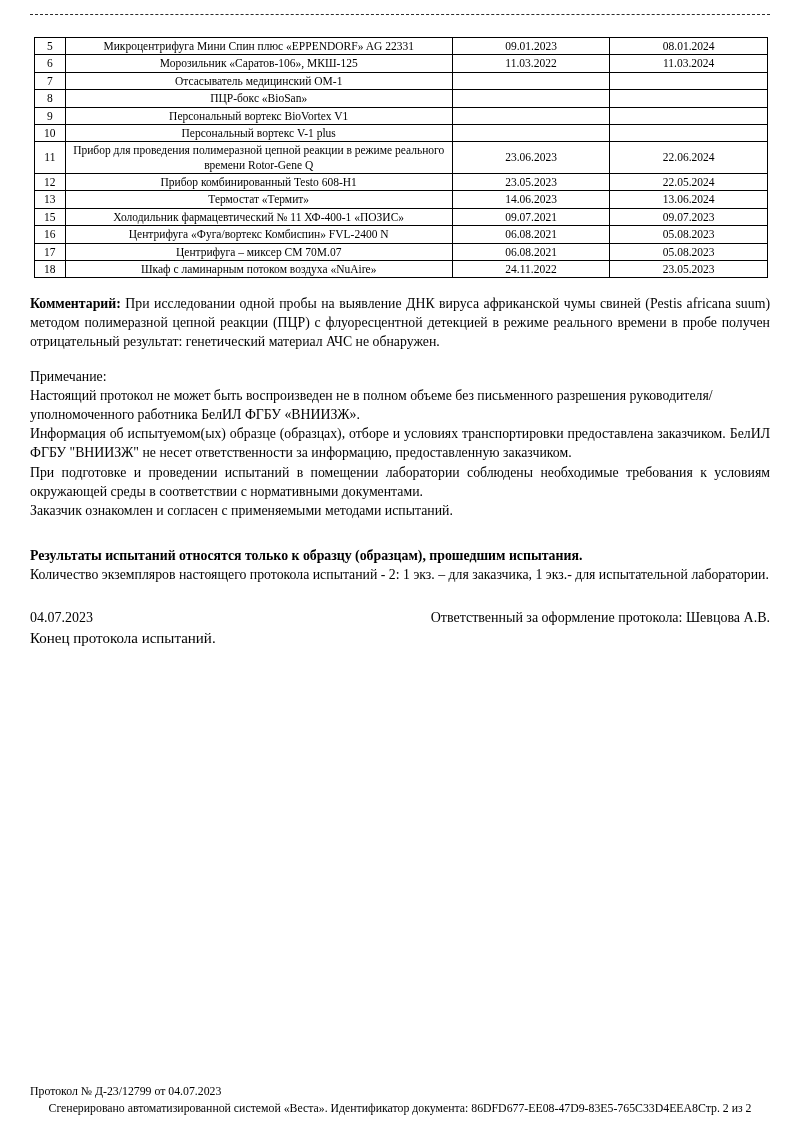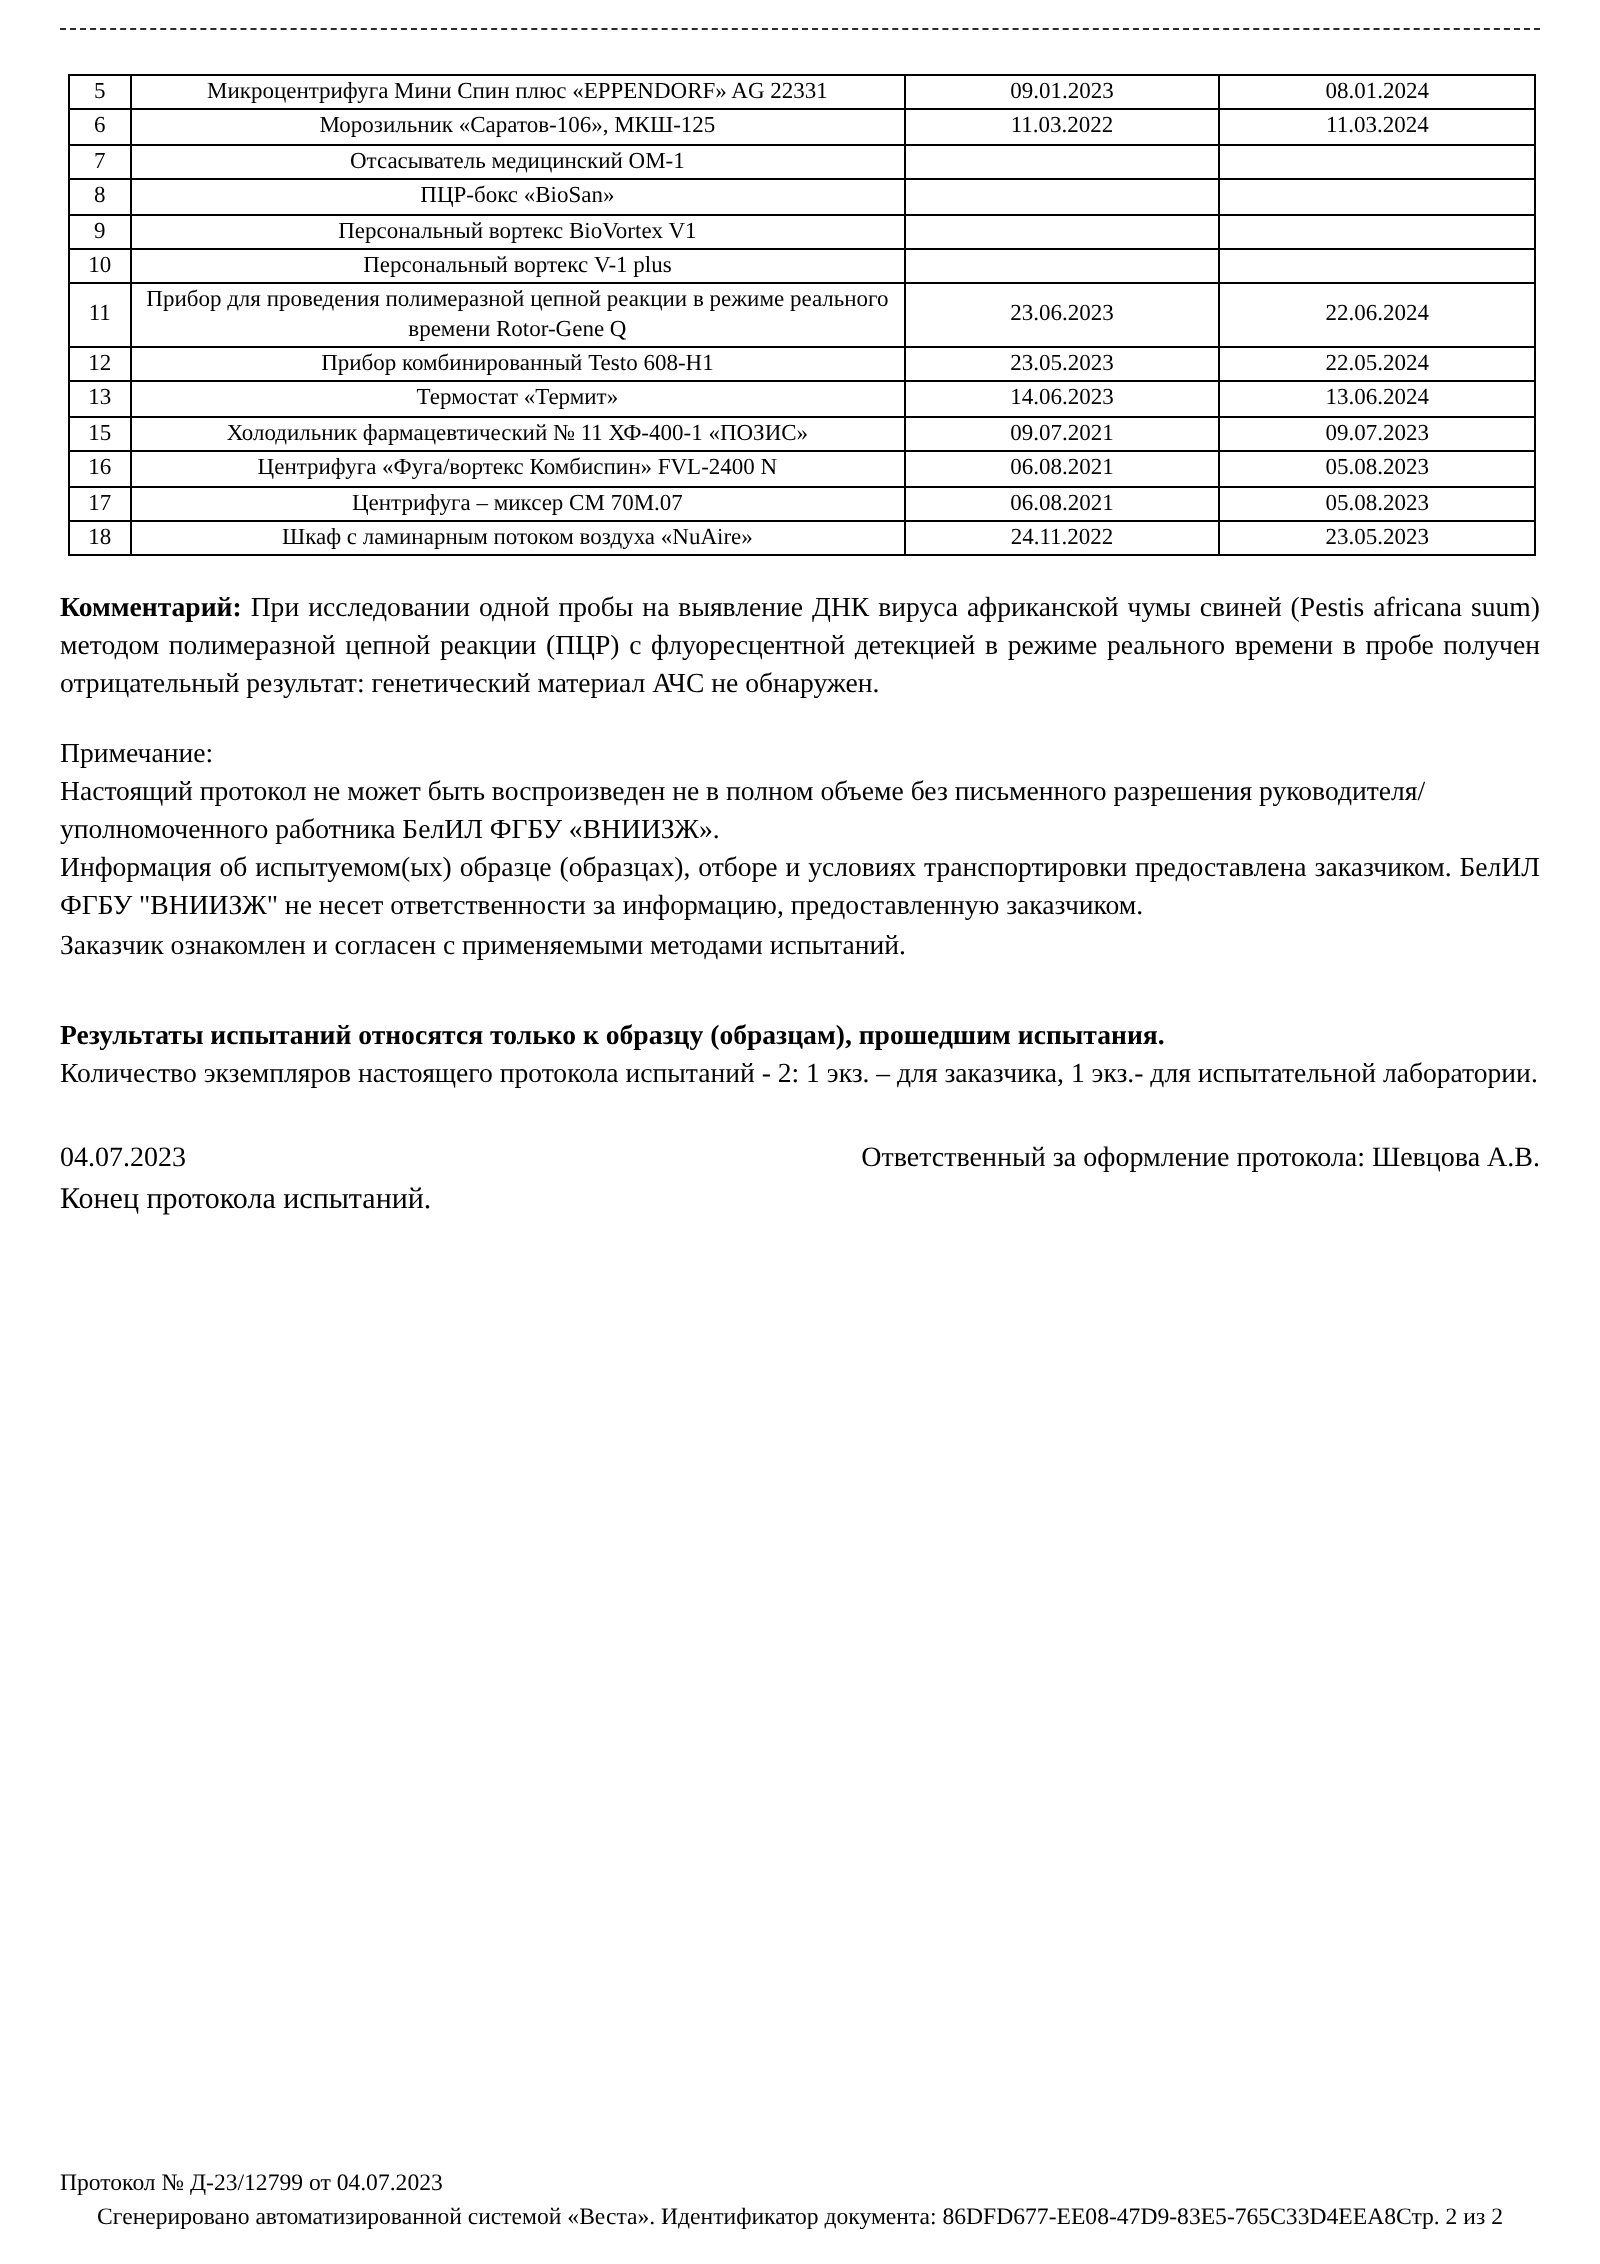--- a/index.html
+++ b/index.html
@@ -165,20 +165,21 @@
     </table>
 
     <div class="comment">
       <b>Комментарий:</b><span> При исследовании одной пробы на выявление ДНК вируса африканской чумы свиней (Pestis africana suum) методом полимеразной цепной реакции (ПЦР) с флуоресцентной детекцией в режиме реального времени в пробе получен отрицательный результат: генетический материал АЧС не обнаружен.</span>
     </div>
 
     <div class="notes">
       <div class="note-line no-justify">Примечание:</div>
       <div class="note-line no-justify">Настоящий протокол не может быть воспроизведен не в полном объеме без письменного разрешения руководителя/уполномоченного работника БелИЛ ФГБУ «ВНИИЗЖ».</div>
       <div class="note-line">Информация об испытуемом(ых) образце (образцах), отборе и условиях транспортировки предоставлена заказчиком. БелИЛ ФГБУ "ВНИИЗЖ" не несет ответственности за информацию, предоставленную заказчиком.</div>
+      <div class="note-line">При подготовке и проведении испытаний в помещении лаборатории соблюдены необходимые требования к условиям окружающей среды в соответствии с нормативными документами.</div>
       <div class="note-line no-justify">Заказчик ознакомлен и согласен с применяемыми методами испытаний.</div>
       <div class="note-line no-justify bold">Результаты испытаний относятся только к образцу (образцам), прошедшим испытания.</div>
       <div class="note-line">Количество экземпляров настоящего протокола испытаний - 2: 1 экз. – для заказчика, 1 экз.- для испытательной лаборатории.</div>
     </div>
 
     <div class="signoff">
       <span>04.07.2023</span>
       <span>Ответственный за оформление протокола: Шевцова А.В.</span>
     </div>
     <div class="end-line">Конец протокола испытаний.</div>

